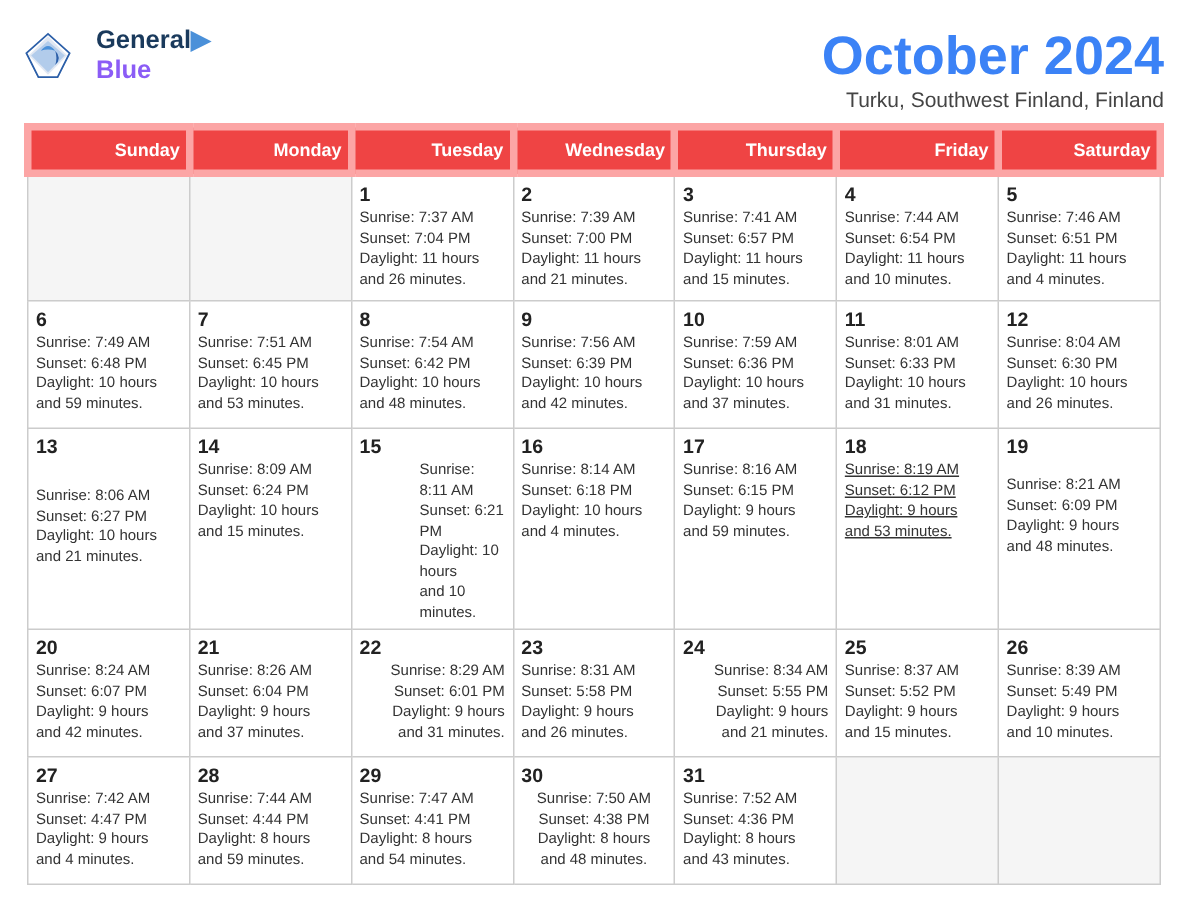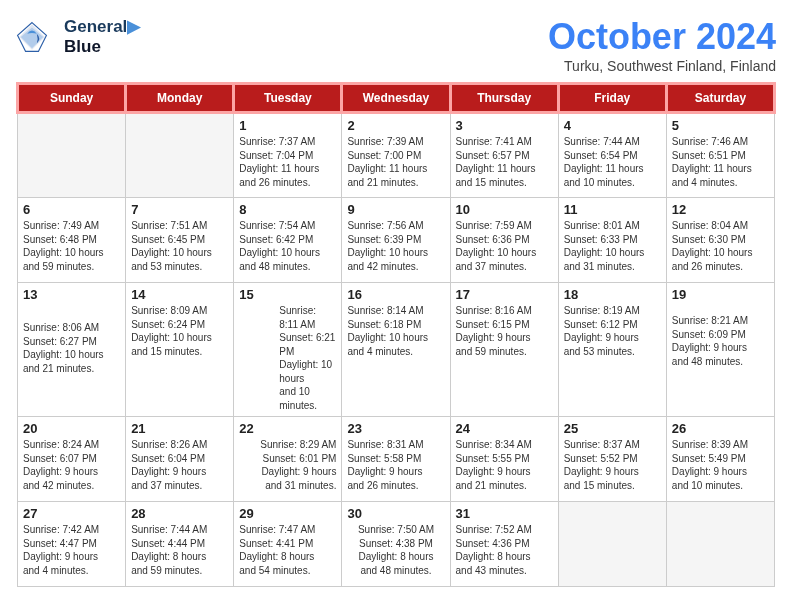--- a/index.html
+++ b/index.html
@@ -36,27 +36,27 @@
     .location {
       font-size: 14px;
       color: #444;
     }
     table {
       width: 100%;
       border-collapse: collapse;
       table-layout: fixed;
     }
     th {
-      background: #b91c1c;
+      background: #ef4444;
       color: #fff;
       font-size: 12px;
       font-weight: bold;
       padding: 6px 4px;
-      text-align: center;
-      border: 3px solid #fca5a5;
+      text-align: right;
+      border: 5px solid #fca5a5;
     }
     td {
       border: 1px solid #ccc;
       vertical-align: top;
       padding: 4px 5px;
       font-size: 10.5px;
       color: #222;
       height: 85px;
       background: #fff;
     }
@@ -82,21 +82,21 @@
   <div class="logo">
     <svg class="logo-icon" viewBox="0 0 40 40">
       <polygon points="20,4 36,20 20,36 4,20" fill="#2c5fa8" opacity="0.15"></polygon>
       <polygon points="20,2 38,18 28,38 12,38 2,18" fill="none" stroke="#2c5fa8" stroke-width="1.5"></polygon>
       <polygon points="20,8 34,20 20,34 6,20" fill="#4a90d9" opacity="0.3"></polygon>
       <path d="M14,16 Q20,8 26,16 Q20,14 14,16Z" fill="#4a90d9"></path>
       <path d="M26,16 Q32,22 26,28 Q28,22 26,16Z" fill="#2c5fa8"></path>
     </svg>
     <div>
       <div style="font-size:17px;font-weight:bold;color:#1a3a5c;">General<span style="color:#4a90d9;">▶</span></div>
-      <div style="font-size:17px;font-weight:bold;color:#0f172a;">Blue</div>
+      <div style="font-size:17px;font-weight:bold;color:#8b5cf6;">Blue</div>
     </div>
   </div>
   <div class="title-block">
     <div class="month-title">October 2024</div>
     <div class="location">Turku, Southwest Finland, Finland</div>
   </div>
 </div>
 
 <table>
   <thead>
@@ -232,21 +232,21 @@
         </td>
         <td>
           <span class="day-num">17</span>
           <div class="cell-text" style="white-space: pre-line;">Sunrise: 8:16 AM
 Sunset: 6:15 PM
 Daylight: 9 hours
 and 59 minutes.</div>
         </td>
         <td>
           <span class="day-num">18</span>
-          <div class="cell-text" style="white-space: pre-line;">Sunrise: 8:19 AM
+          <div class="cell-text" style="white-space: pre-line; text-decoration: underline;">Sunrise: 8:19 AM
 Sunset: 6:12 PM
 Daylight: 9 hours
 and 53 minutes.</div>
         </td>
         <td>
           <span class="day-num">19</span>
           <div class="cell-text" style="white-space: pre-line; margin-top: 12px;">Sunrise: 8:21 AM
 Sunset: 6:09 PM
 Daylight: 9 hours
 and 48 minutes.</div>
@@ -276,21 +276,21 @@
         </td>
         <td>
           <span class="day-num">23</span>
           <div class="cell-text" style="white-space: pre-line;">Sunrise: 8:31 AM
 Sunset: 5:58 PM
 Daylight: 9 hours
 and 26 minutes.</div>
         </td>
         <td>
           <span class="day-num">24</span>
-          <div class="cell-text" style="white-space: pre-line;">Sunrise: 8:34 AM
+          <div class="cell-text" style="white-space: pre-line; text-align: right;">Sunrise: 8:34 AM
 Sunset: 5:55 PM
 Daylight: 9 hours
 and 21 minutes.</div>
         </td>
         <td>
           <span class="day-num">25</span>
           <div class="cell-text" style="white-space: pre-line;">Sunrise: 8:37 AM
 Sunset: 5:52 PM
 Daylight: 9 hours
 and 15 minutes.</div>

